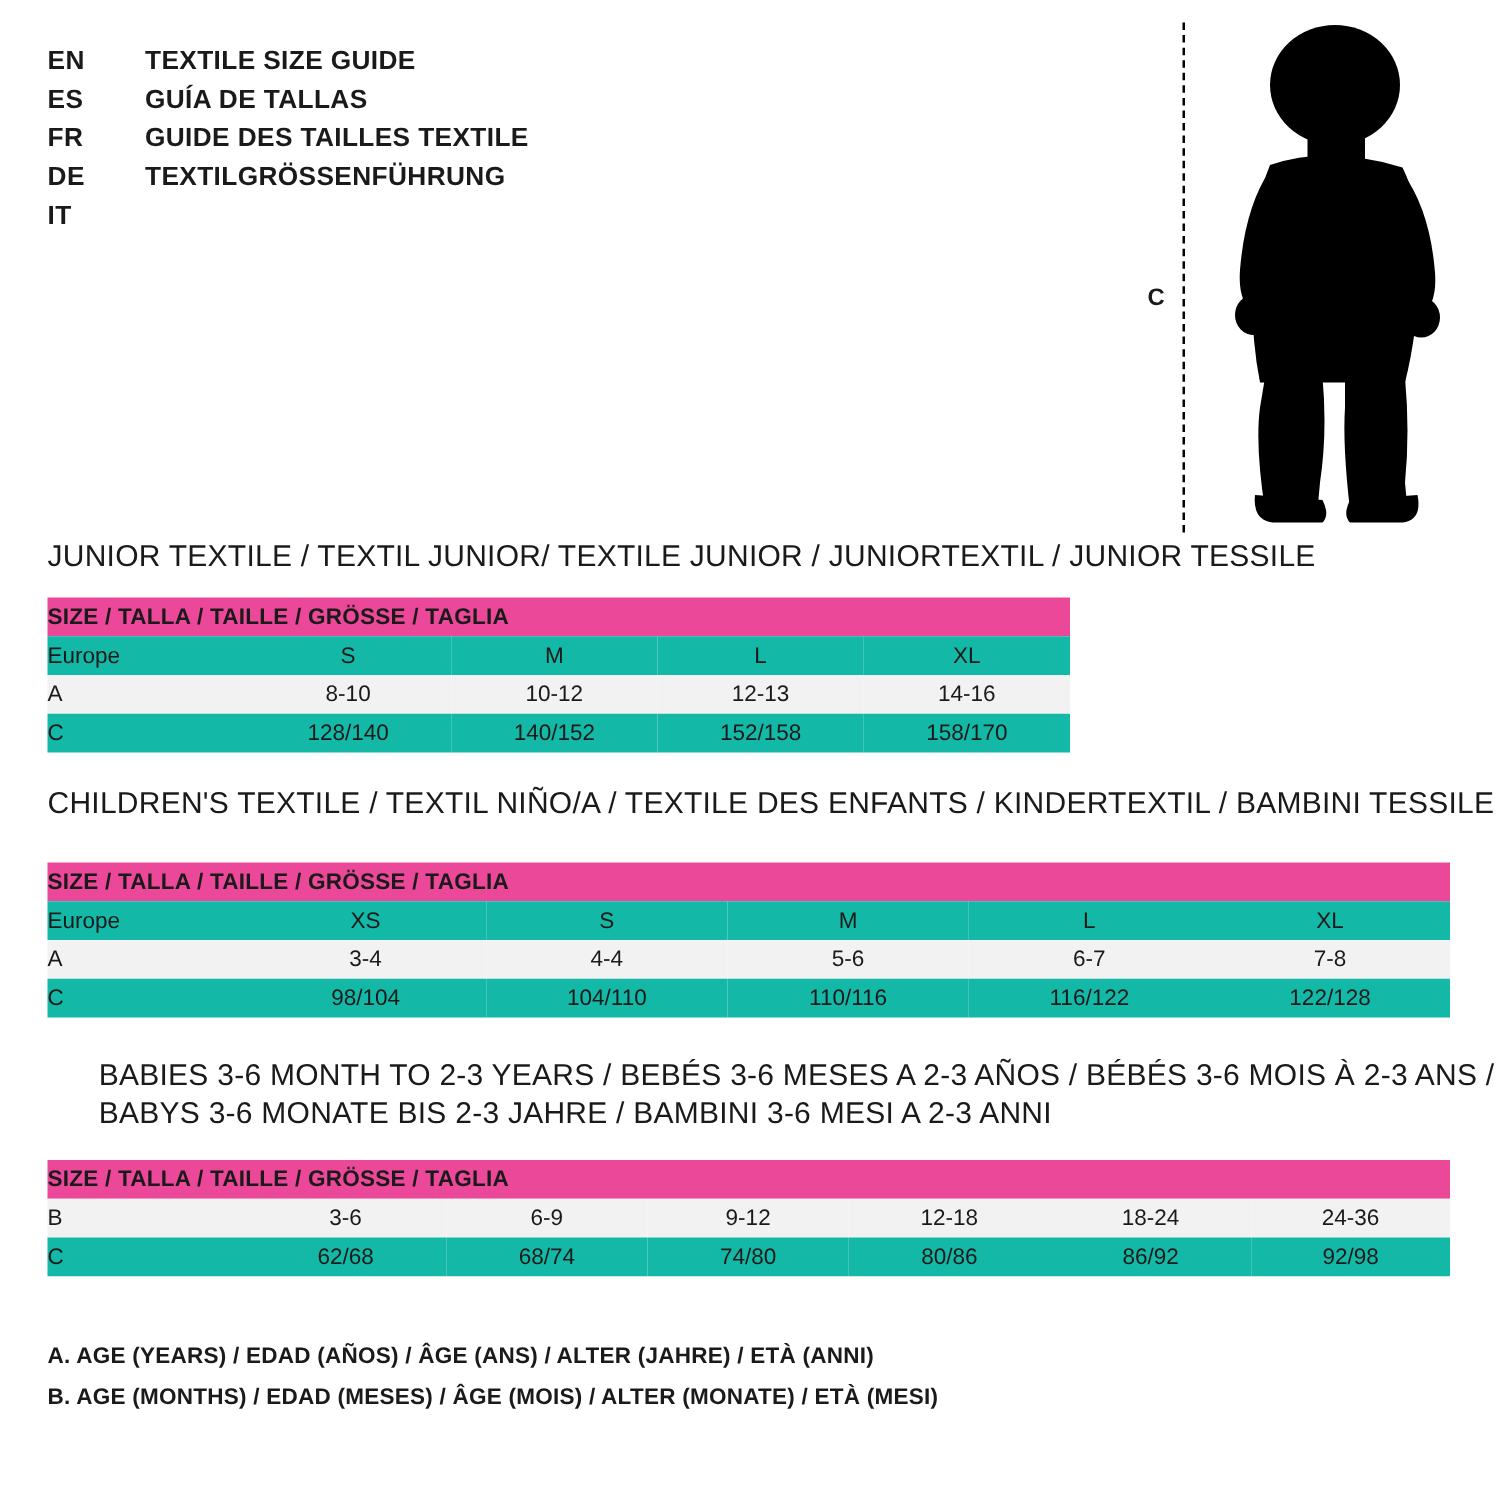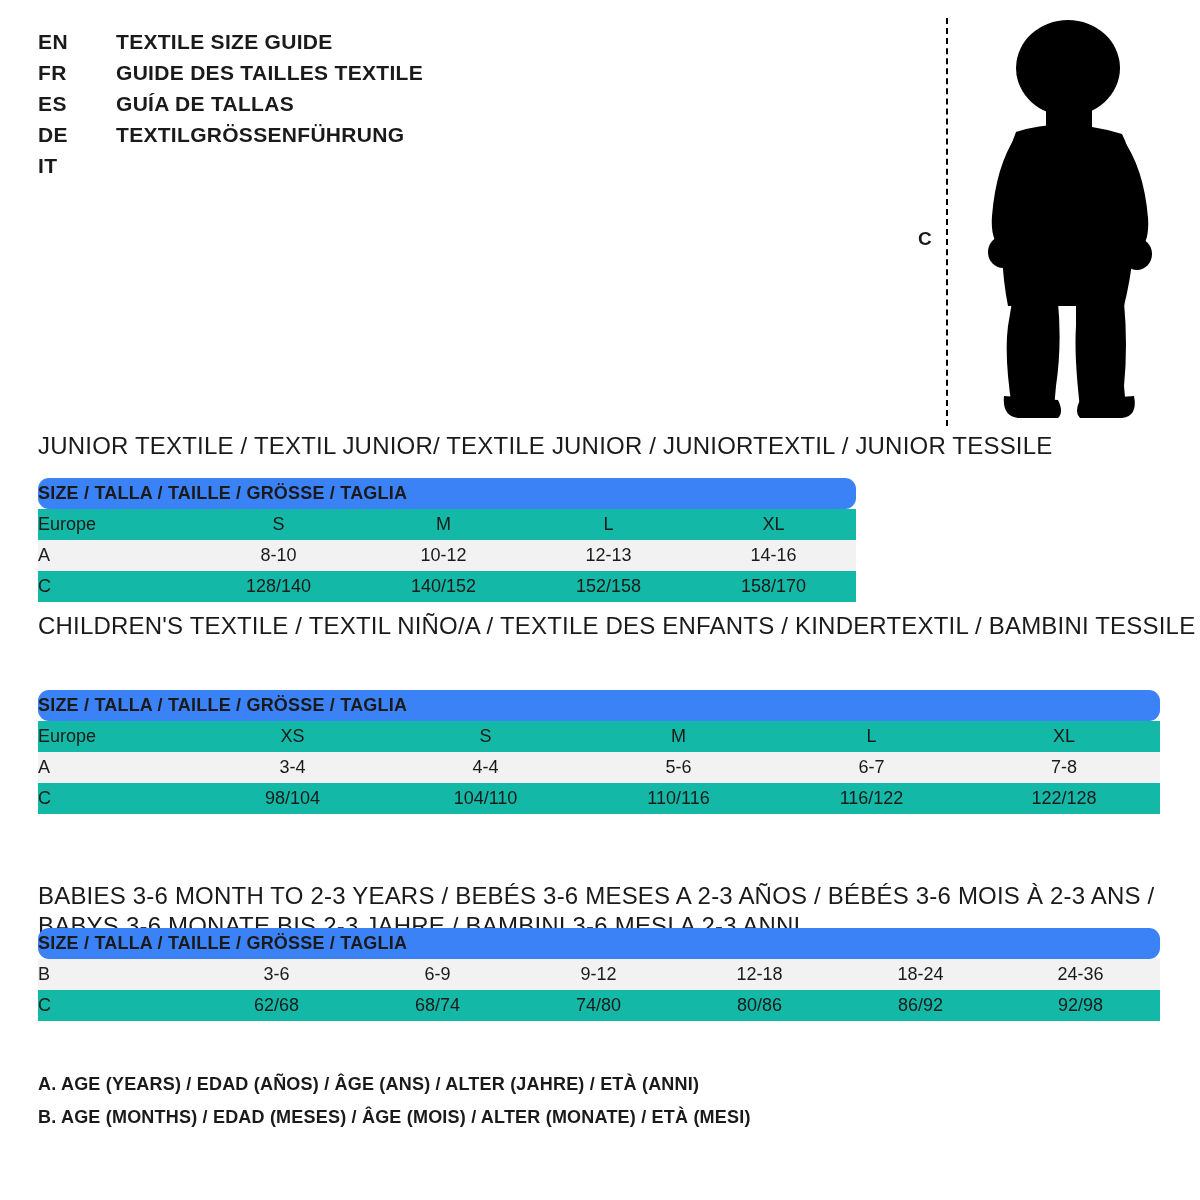--- a/index.html
+++ b/index.html
@@ -18,21 +18,21 @@
 
   
   #header {
     position: absolute;
     top: 30px;
     left: 38px;
     width: 560px;
   }
   .lang-row {
     display: flex;
-    align-items: flex-start;
+    align-items: flex-end;
     height: 31px;
   }
   .lang-code {
     width: 78px;
     font-size: 21px;
     font-weight: bold;
     letter-spacing: 0.4px;
   }
   .lang-text {
     font-size: 21px;
@@ -85,26 +85,25 @@
     border-collapse: collapse;
     table-layout: fixed;
     font-size: 18px;
   }
   table.size-table td {
     padding: 0;
     height: 31px;
     vertical-align: middle;
   }
   .row-head td {
-    background: #3b82f6;
+    background: #ec4899;
     font-weight: bold;
     font-size: 18px;
     letter-spacing: 0.2px;
     padding-left: 8px;
-    border-radius: 11px;
   }
   .row-light td { background: #f2f2f2; }
   .row-white td { background: #14b8a6; }
   .cell-label {
     padding-left: 8px;
     font-size: 18px;
   }
   .cell-val {
     text-align: center;
     font-size: 18px;
@@ -126,26 +125,26 @@
 </style>
 </head>
 <body>
 
 <div id="header">
   <div class="lang-row">
     <div class="lang-code">EN</div>
     <div class="lang-text">TEXTILE SIZE GUIDE</div>
   </div>
   <div class="lang-row">
+    <div class="lang-code">ES</div>
+    <div class="lang-text">GUÍA DE TALLAS</div>
+  </div>
+  <div class="lang-row">
     <div class="lang-code">FR</div>
     <div class="lang-text">GUIDE DES TAILLES TEXTILE</div>
-  </div>
-  <div class="lang-row">
-    <div class="lang-code">ES</div>
-    <div class="lang-text">GUÍA DE TALLAS</div>
   </div>
   <div class="lang-row">
     <div class="lang-code">DE</div>
     <div class="lang-text">TEXTILGRÖSSENFÜHRUNG</div>
   </div>
   <div class="lang-row">
     <div class="lang-code">IT</div>
   </div>
 </div>
 
@@ -210,21 +209,21 @@
     <tr class="row-white">
       <td class="cell-label">C</td>
       <td class="cell-val">128/140</td>
       <td class="cell-val">140/152</td>
       <td class="cell-val">152/158</td>
       <td class="cell-val">158/170</td>
     </tr>
   </tbody>
 </table>
 
-<div class="section-title" style="top:612px;">CHILDREN'S TEXTILE / TEXTIL NIÑO/A / TEXTILE DES ENFANTS / KINDERTEXTIL / BAMBINI TESSILE</div>
+<div class="section-title" style="top:629px;">CHILDREN'S TEXTILE / TEXTIL NIÑO/A / TEXTILE DES ENFANTS / KINDERTEXTIL / BAMBINI TESSILE</div>
 
 <table class="size-table" style="top:690px; left:38px; width:1122px;">
   <colgroup>
     <col style="width:158px">
       <col style="width:193px">
       <col style="width:193px">
       <col style="width:193px">
       <col style="width:193px">
       <col style="width:192px">
   </colgroup>
@@ -252,21 +251,21 @@
       <td class="cell-label">C</td>
       <td class="cell-val">98/104</td>
       <td class="cell-val">104/110</td>
       <td class="cell-val">110/116</td>
       <td class="cell-val">116/122</td>
       <td class="cell-val">122/128</td>
     </tr>
   </tbody>
 </table>
 
-<div class="section-title two-line" style="top:881px;">
+<div class="section-title two-line" style="top:846px;margin-left:41px;">
   <div>BABIES 3-6 MONTH TO 2-3 YEARS / BEBÉS 3-6 MESES A 2-3 AÑOS / BÉBÉS 3-6 MOIS À 2-3 ANS /</div>
   <div>BABYS 3-6 MONATE BIS 2-3 JAHRE / BAMBINI 3-6 MESI A 2-3 ANNI</div>
 </div>
 
 <table class="size-table" style="top:928px; left:38px; width:1122px;">
   <colgroup>
     <col style="width:158px">
       <col style="width:161px">
       <col style="width:161px">
       <col style="width:161px">

